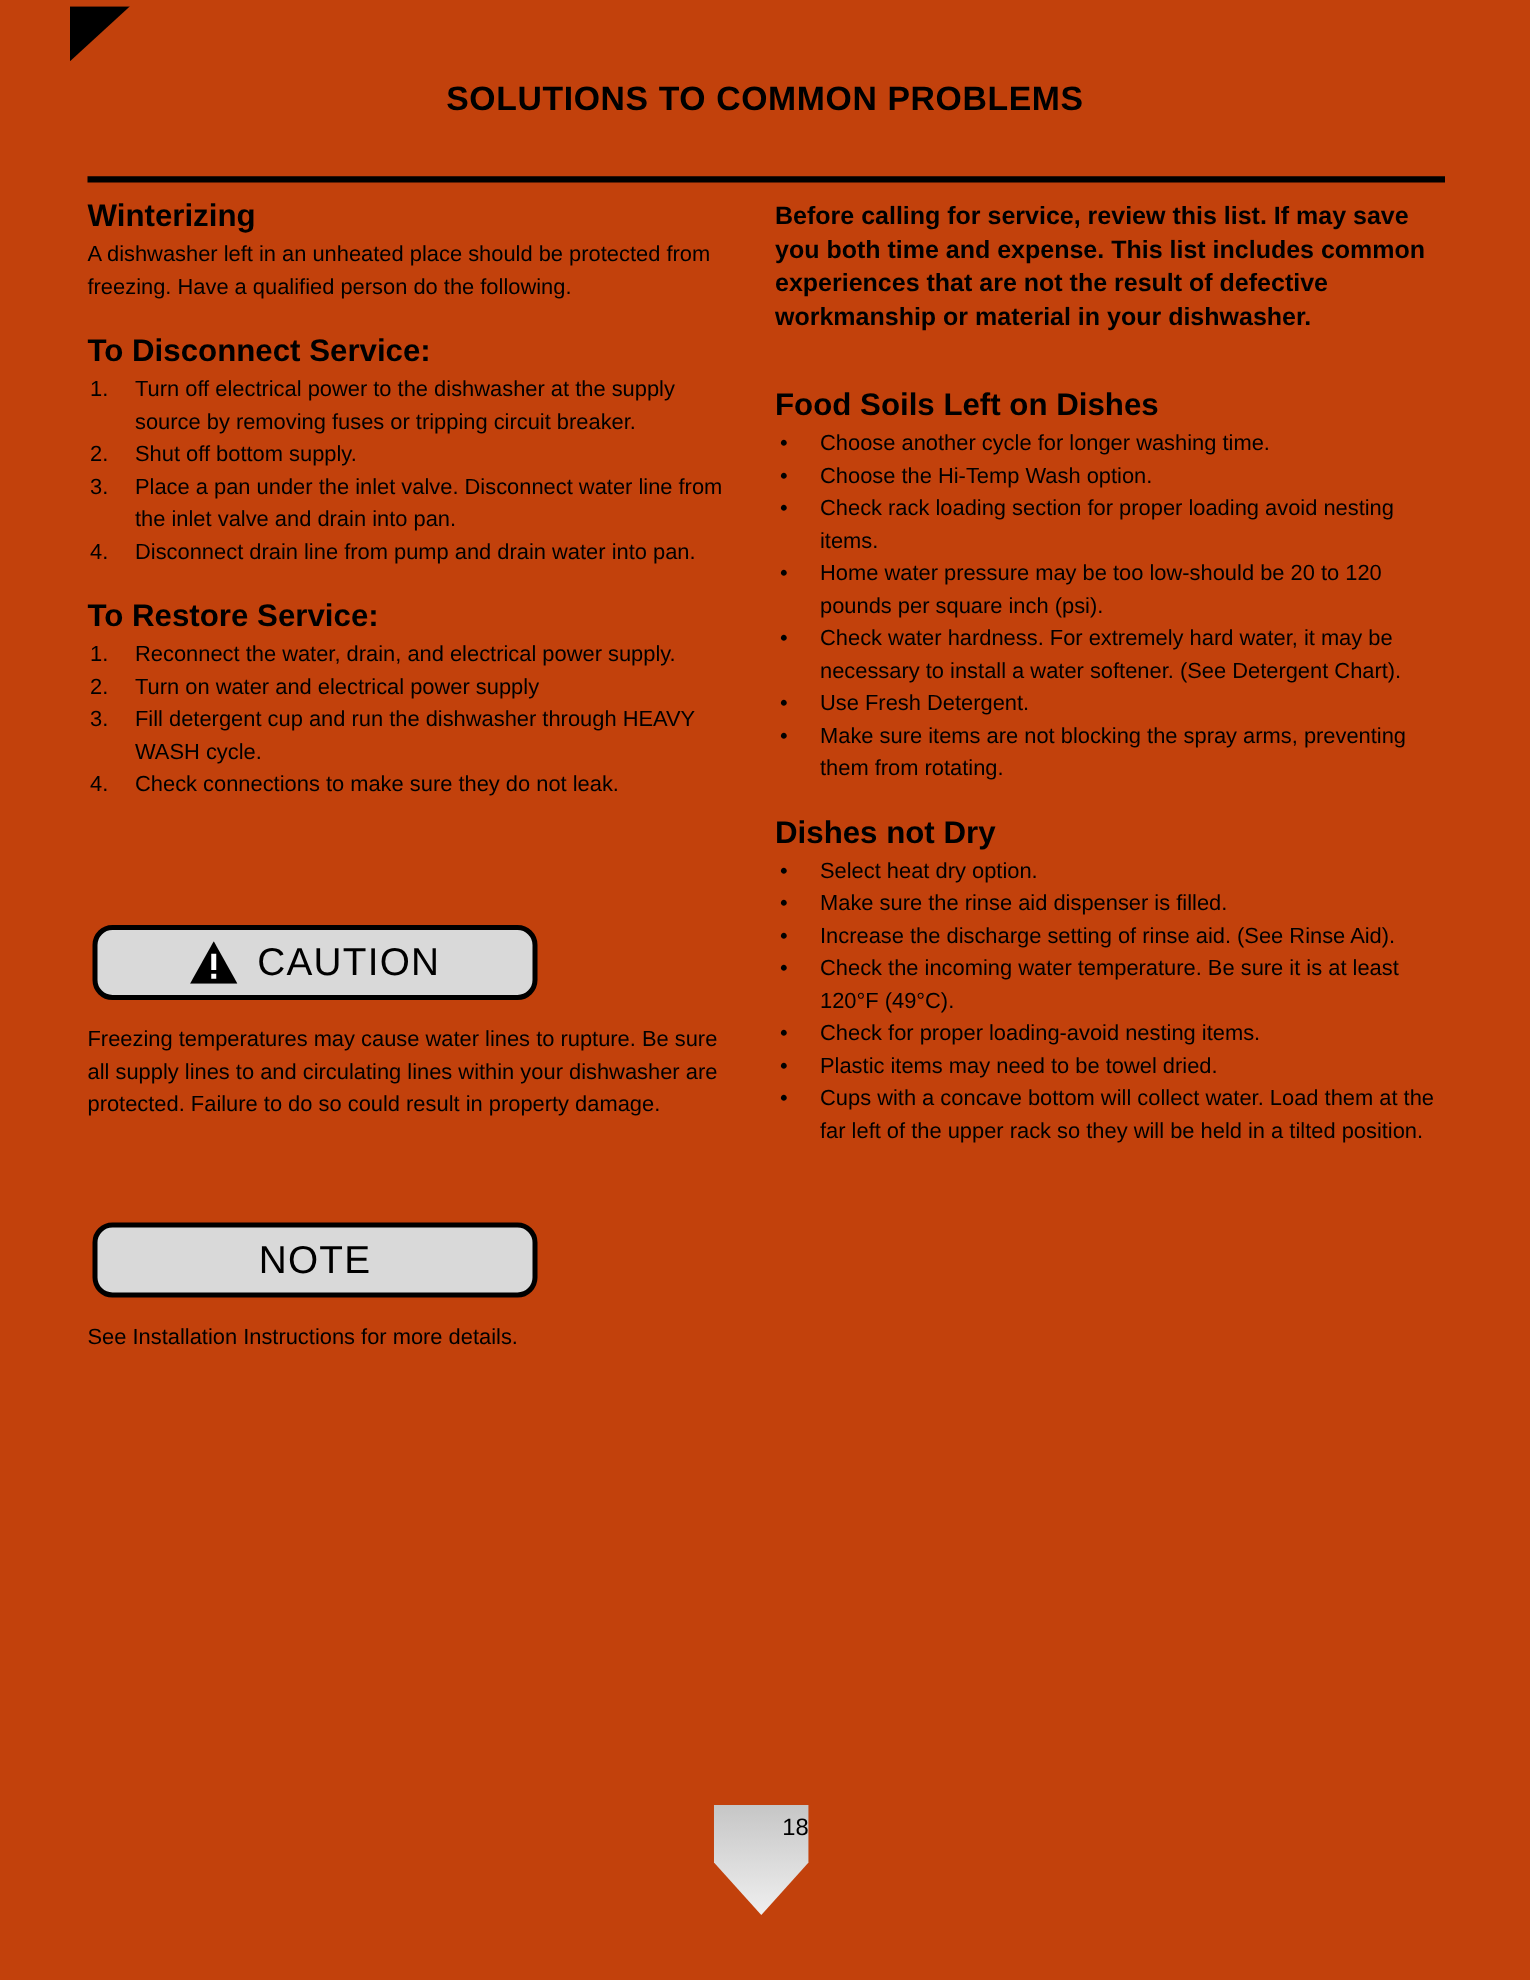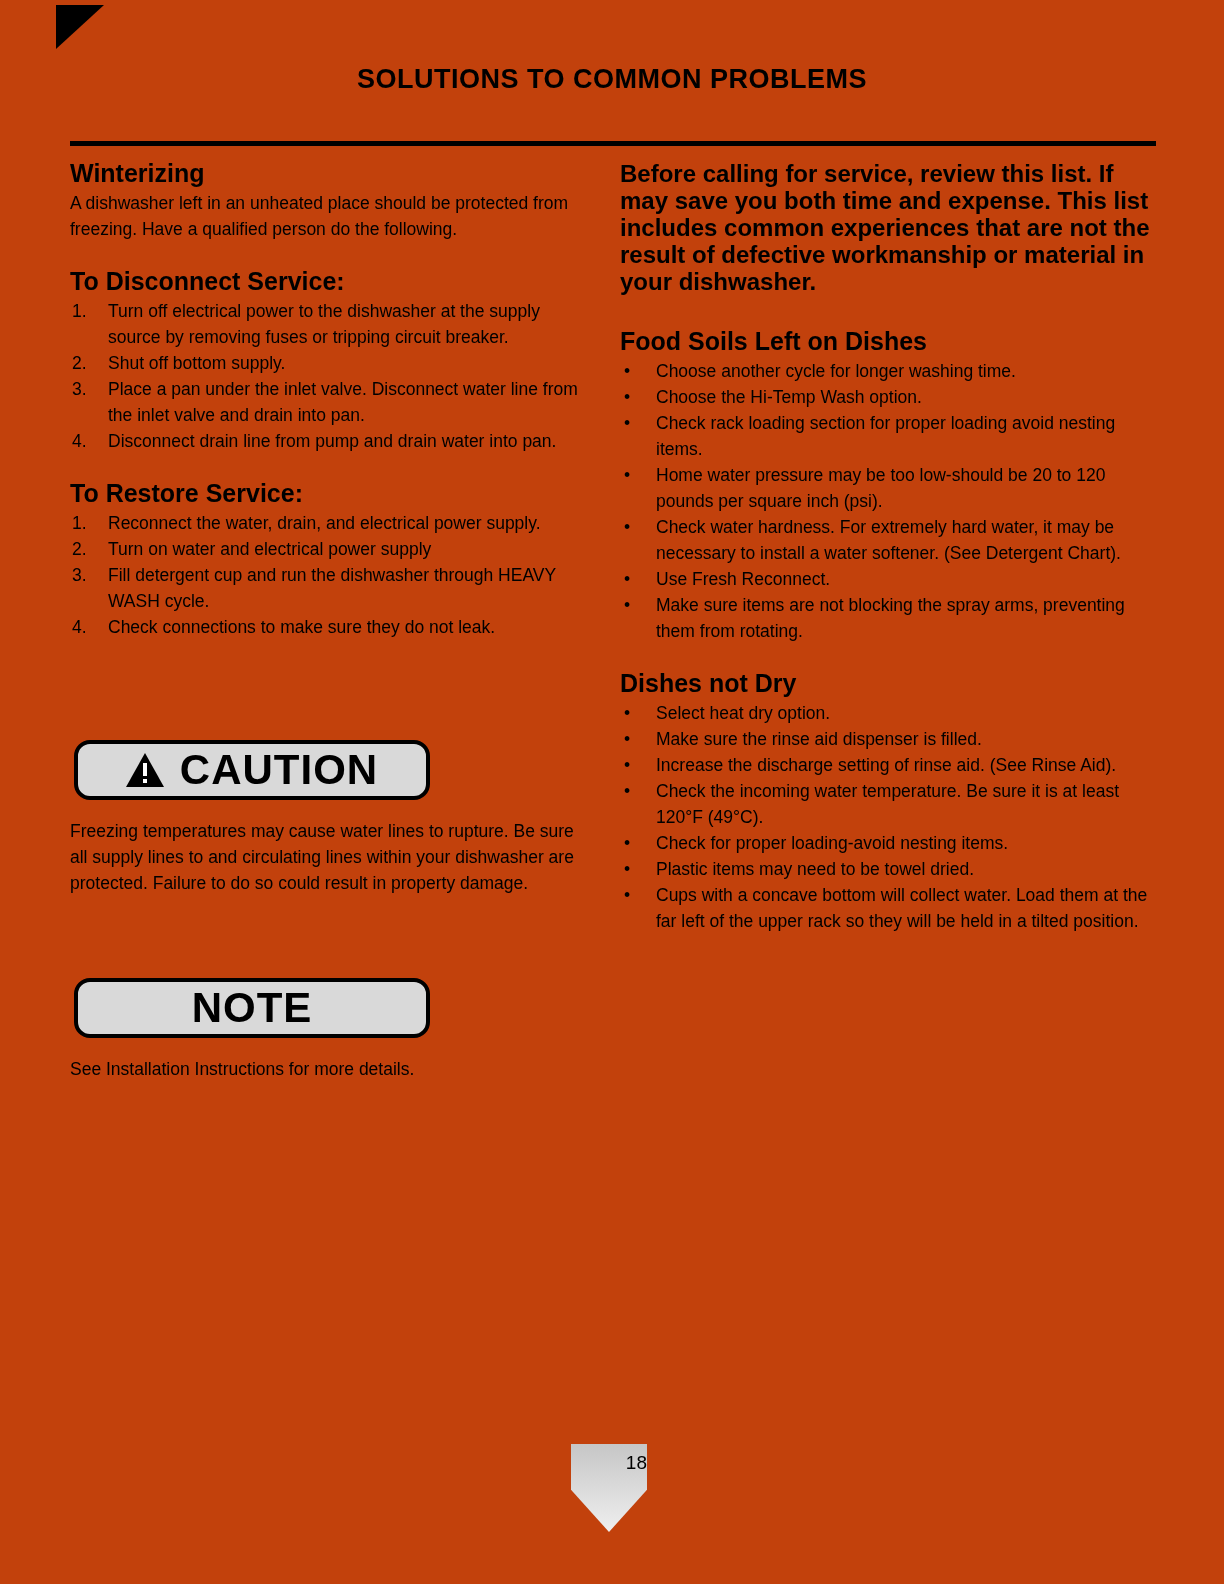--- a/index.html
+++ b/index.html
@@ -54,23 +54,23 @@
   .section-heading {
     font-size: 25px;
     font-weight: bold;
     line-height: 26px;
     margin-bottom: 4px;
   }
   .para { margin-bottom: 26px; }
 
   .intro-bold {
     font-weight: bold;
-    font-size: 24px;
+    font-size: 20px;
     line-height: 27px;
-    margin-bottom: 33px;
+    margin-bottom: 43px;
   }
 
   ol.numbered {
     list-style: none;
     counter-reset: step;
     margin-bottom: 26px;
   }
   ol.numbered li {
     counter-increment: step;
     position: relative;
@@ -102,22 +102,22 @@
     border: 4px solid #000000;
     border-radius: 16px;
     background: #d9d9d9;
     display: flex;
     align-items: center;
     justify-content: center;
     gap: 16px;
     margin: 0 0 18px 4px;
   }
   .callout-box .box-label {
-    font-size: 42px;
-    font-weight: bold;
+    font-size: 31px;
+    font-weight: normal;
     letter-spacing: 1px;
   }
   .caution-box { margin-top: 100px; }
   .note-box    { margin-top: 82px; }
 
   .warning-icon { width: 38px; height: 34px; display: block; }
 
   .page-number-wrap {
     position: absolute;
     left: 571px;
@@ -187,21 +187,21 @@
 
     <p class="intro-bold">Before calling for service, review this list. If may save you both time and expense. This list includes common experiences that are not the result of defective workmanship or material in your dishwasher.</p>
 
     <h2 class="section-heading">Food Soils Left on Dishes</h2>
     <ul class="bullets">
         <li>Choose another cycle for longer washing time.</li>
         <li>Choose the Hi-Temp Wash option.</li>
         <li>Check rack loading section for proper loading avoid nesting items.</li>
         <li>Home water pressure may be too low-should be 20 to 120 pounds per square inch (psi).</li>
         <li>Check water hardness. For extremely hard water, it may be necessary to install a water softener. (See Detergent Chart).</li>
-        <li>Use Fresh Reconnect.</li>
+        <li>Use Fresh Detergent.</li>
         <li>Make sure items are not blocking the spray arms, preventing them from rotating.</li>
       </ul>
 
     <h2 class="section-heading">Dishes not Dry</h2>
     <ul class="bullets">
         <li>Select heat dry option.</li>
         <li>Make sure the rinse aid dispenser is filled.</li>
         <li>Increase the discharge setting of rinse aid. (See Rinse Aid).</li>
         <li>Check the incoming water temperature. Be sure it is at least 120°F (49°C).</li>
         <li>Check for proper loading-avoid nesting items.</li>

